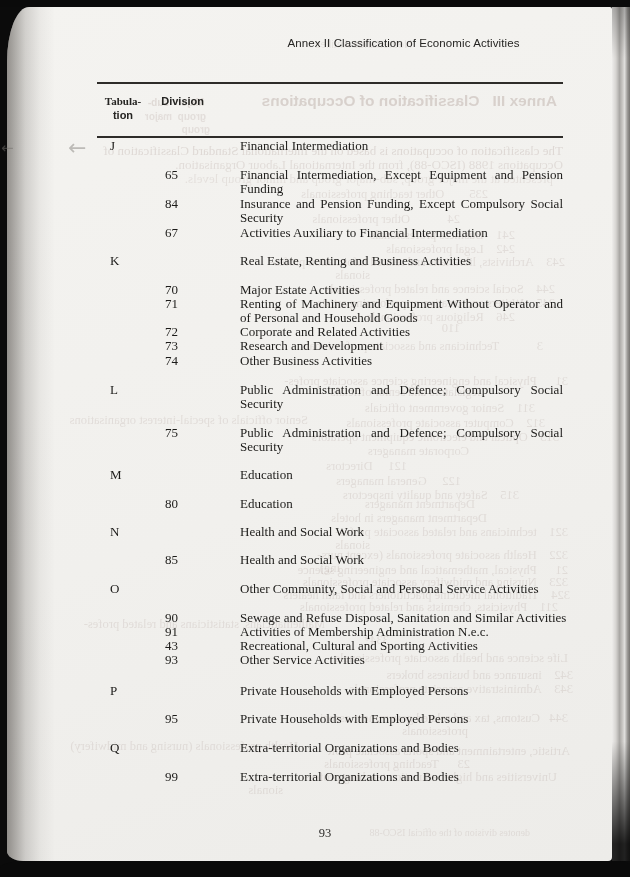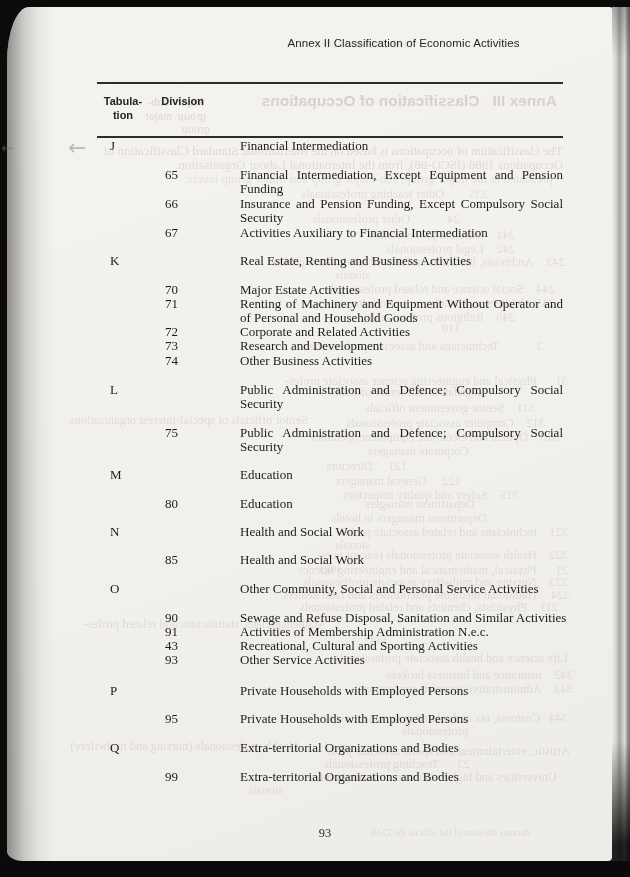--- a/index.html
+++ b/index.html
@@ -31,21 +31,21 @@
 
   .annex-header{position:absolute;left:250px;top:37px;width:307px;text-align:center;
         font-family:"Liberation Sans",sans-serif;font-size:11.5px;color:#262523;letter-spacing:.1px;}
 
   .rule{position:absolute;left:97px;width:466px;background:#2e2c29;}
   .rule.r1{top:82px;height:2px;}
   .rule.r2{top:136px;height:1.6px;}
 
   .colhead{position:absolute;font-family:"Liberation Sans",sans-serif;font-weight:bold;
         font-size:11px;color:#252422;}
-  .colhead.tab1{left:100px;top:95px;width:46px;text-align:center;}
+  .colhead.tab1{left:100px;top:95px;width:46px;text-align:center;font-family:Liberation Serif, serif;}
   .colhead.tab2{left:100px;top:109px;width:46px;text-align:center;}
   .colhead.divn{left:144px;top:95px;width:60px;text-align:right;}
 
   .trow{position:absolute;left:97px;width:466px;height:1px;}
   .code{position:absolute;top:0;font-size:13px;line-height:14.4px;color:#1c1b19;}
   .code.sec{left:13px;}
   .code.divn{left:68px;}
   .desc{position:absolute;left:143px;top:0;font-size:13px;line-height:14.4px;color:#1c1b19;
         white-space:nowrap;}
   .desc.wrap{white-space:normal;width:323px;text-align:justify;text-align-last:left;-moz-text-align-last:left;}
@@ -129,21 +129,21 @@
     <div>
         <div class="trow" style="top: 139px;">
           <span class="code sec">J</span>
           <span class="desc">Financial Intermediation</span>
         </div>
         <div class="trow" style="top: 168px;">
           <span class="code divn">65</span>
           <span class="desc wrap">Financial Intermediation, Except Equipment and Pension Funding</span>
         </div>
         <div class="trow" style="top: 197px;">
-          <span class="code divn">66</span>
+          <span class="code divn">84</span>
           <span class="desc wrap">Insurance and Pension Funding, Except Compulsory Social Security</span>
         </div>
         <div class="trow" style="top: 226px;">
           <span class="code divn">67</span>
           <span class="desc">Activities Auxiliary to Financial Intermediation</span>
         </div>
         <div class="trow" style="top: 254px;">
           <span class="code sec">K</span>
           <span class="desc">Real Estate, Renting and Business Activities</span>
         </div>

